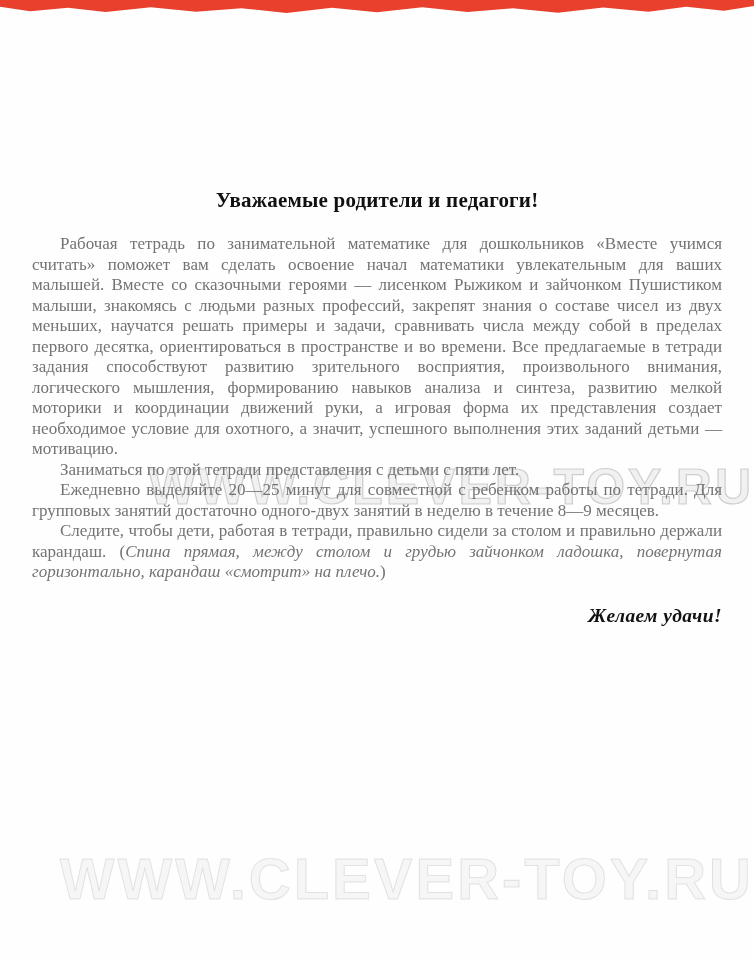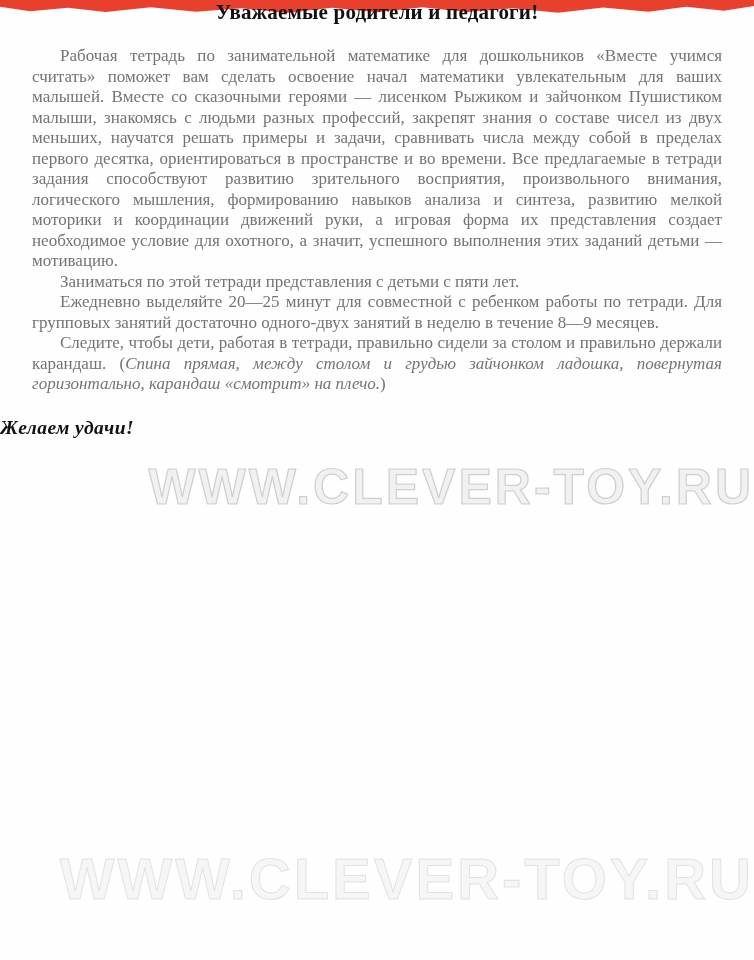--- a/index.html
+++ b/index.html
@@ -27,20 +27,21 @@
     letter-spacing:3px;
     color:rgba(175,175,175,0.16);
     -webkit-text-stroke:1.2px rgba(150,150,150,0.42);
     pointer-events:none;
     z-index:1;
   }
   .wm-mid{top:458px;font-size:50px;}
   .wm-bottom{top:845px;font-size:58px;color:rgba(180,180,180,0.10);-webkit-text-stroke:1px rgba(160,160,160,0.26);}
   .title{
     margin:0;
+    padding-top:188px;
     text-align:center;
     font-size:21px;
     font-weight:bold;
     color:#111;
     letter-spacing:0.2px;
     position:relative;z-index:2;
   }
   .content{
     position:relative;z-index:2;
     margin:21px 32px 0 32px;
@@ -50,21 +51,21 @@
     color:#737373;
   }
   .content p{
     margin:0;
     text-indent:28px;
   }
   .italic{font-style:italic;}
   .signature{
     position:relative;z-index:2;
     margin:22px 32px 0 0;
-    text-align:left;
+    text-align:right;
     font-size:19.5px;
     font-weight:bold;
     font-style:italic;
     color:#111;
     letter-spacing:0.4px;
   }
 </style>
 </head>
 <body>
 

